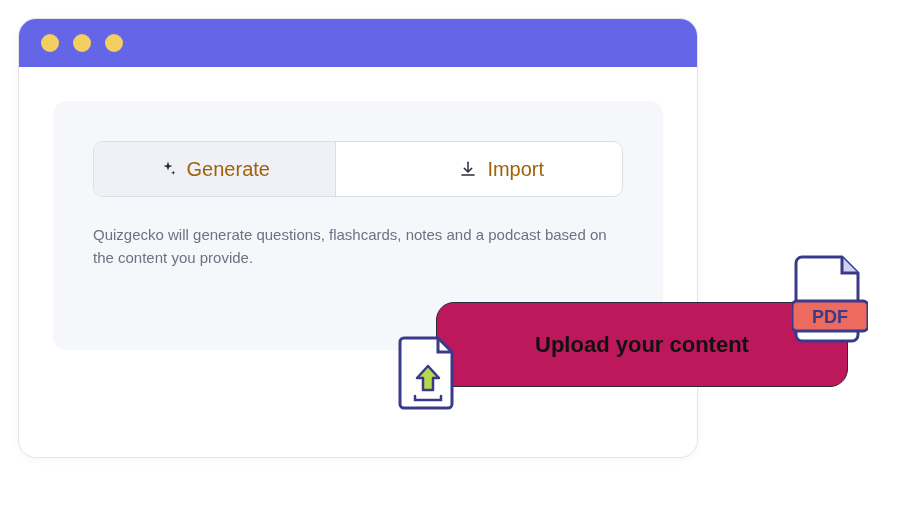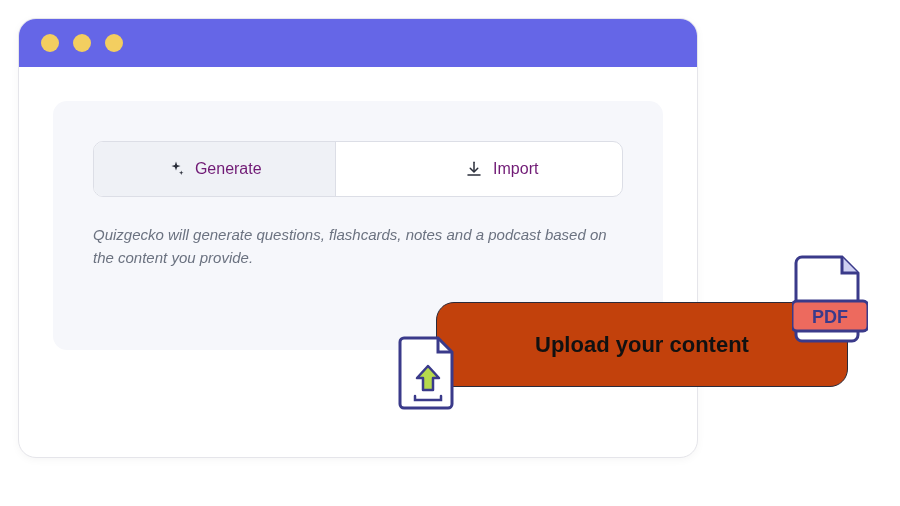--- a/index.html
+++ b/index.html
@@ -52,48 +52,47 @@
       overflow: hidden;
       background: #fff;
     }
     .tab {
       flex: 1;
       height: 54px;
       display: flex;
       align-items: center;
       justify-content: center;
       gap: 10px;
-      font-size: 16px;
+      font-size: 20px;
       font-weight: 500;
-      color: #701a75;
+      color: #a16207;
       cursor: pointer;
     }
     .tab.active {
       background: #eff1f6;
     }
     .tab + .tab {
       border-left: 1px solid #dcdee6;
       padding-left: 46px;
     }
     .description {
       margin-top: 26px;
       font-size: 15px;
       line-height: 1.55;
       color: #6b7280;
       max-width: 520px;
-      font-style: italic;
     }
     
     .tooltip {
       position: absolute;
       left: 436px;
       top: 302px;
       width: 412px;
       height: 85px;
-      background: #c2410c;
+      background: #be185d;
       border: 1.5px solid #2a2a3a;
       border-radius: 18px;
       display: flex;
       align-items: center;
       justify-content: center;
       font-size: 22px;
       font-weight: 600;
       color: #111;
     }
     

